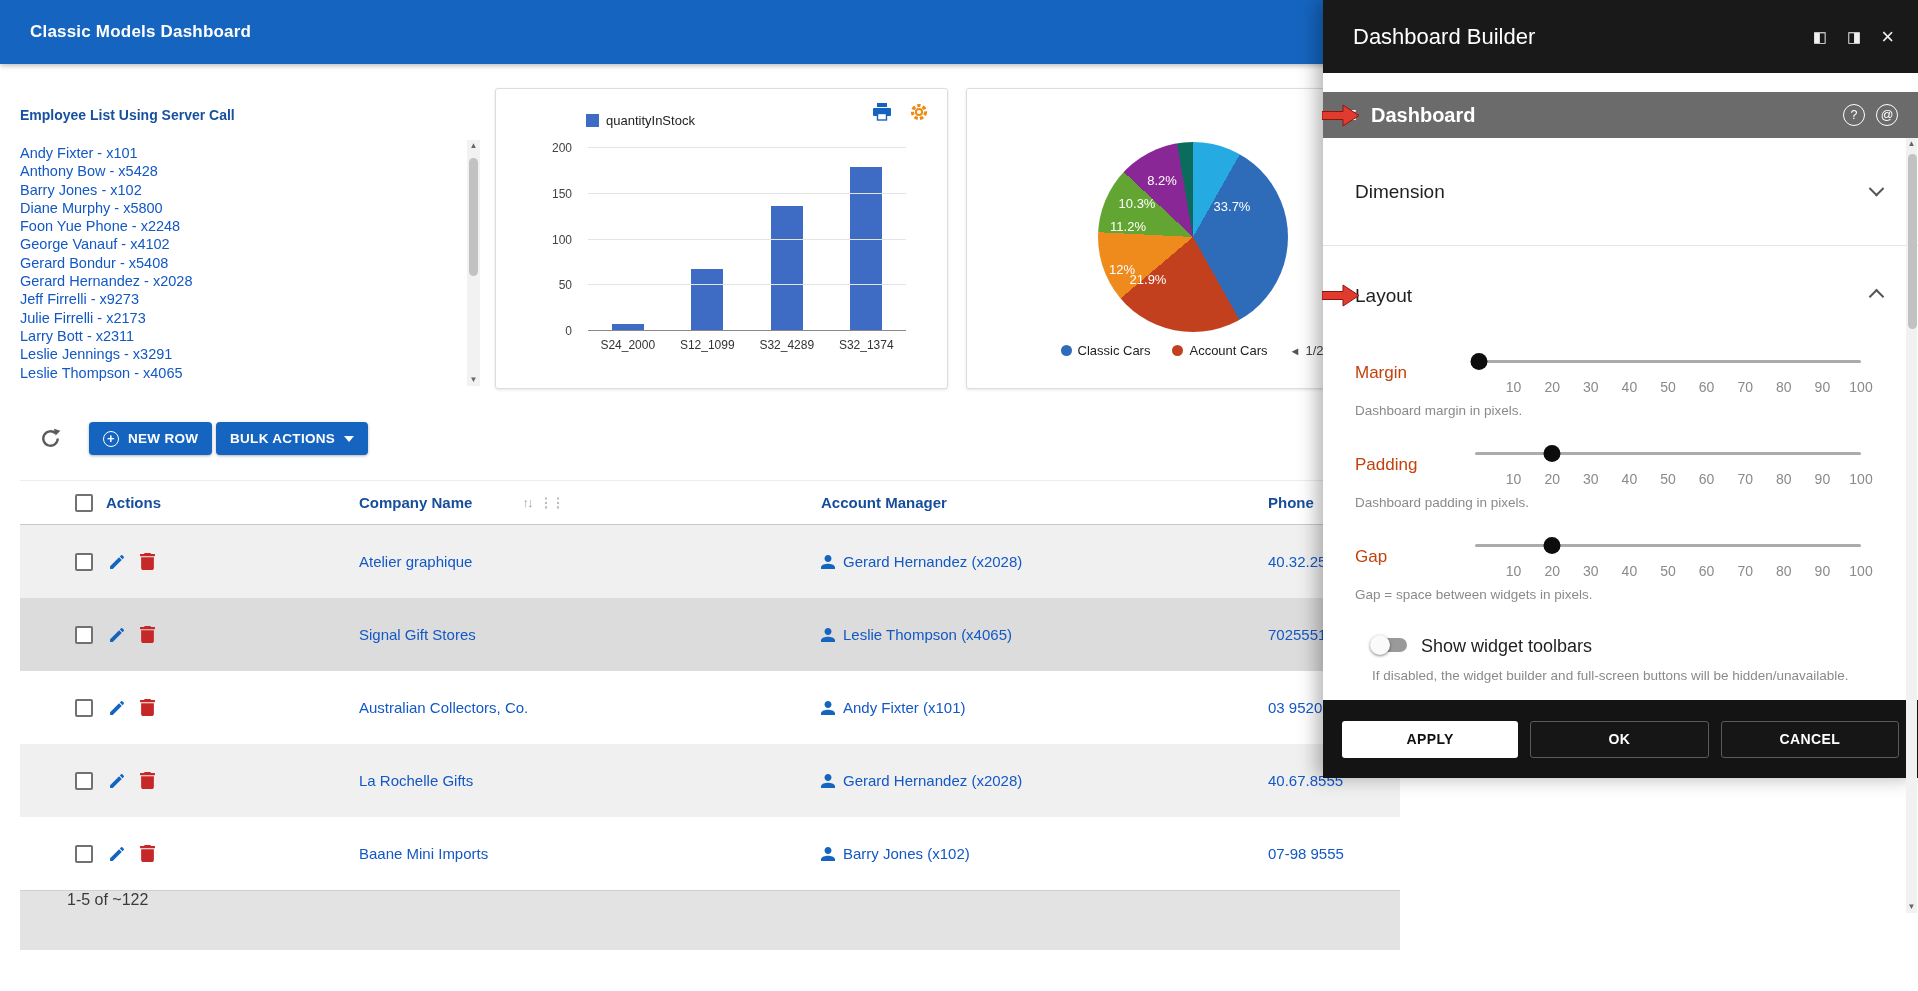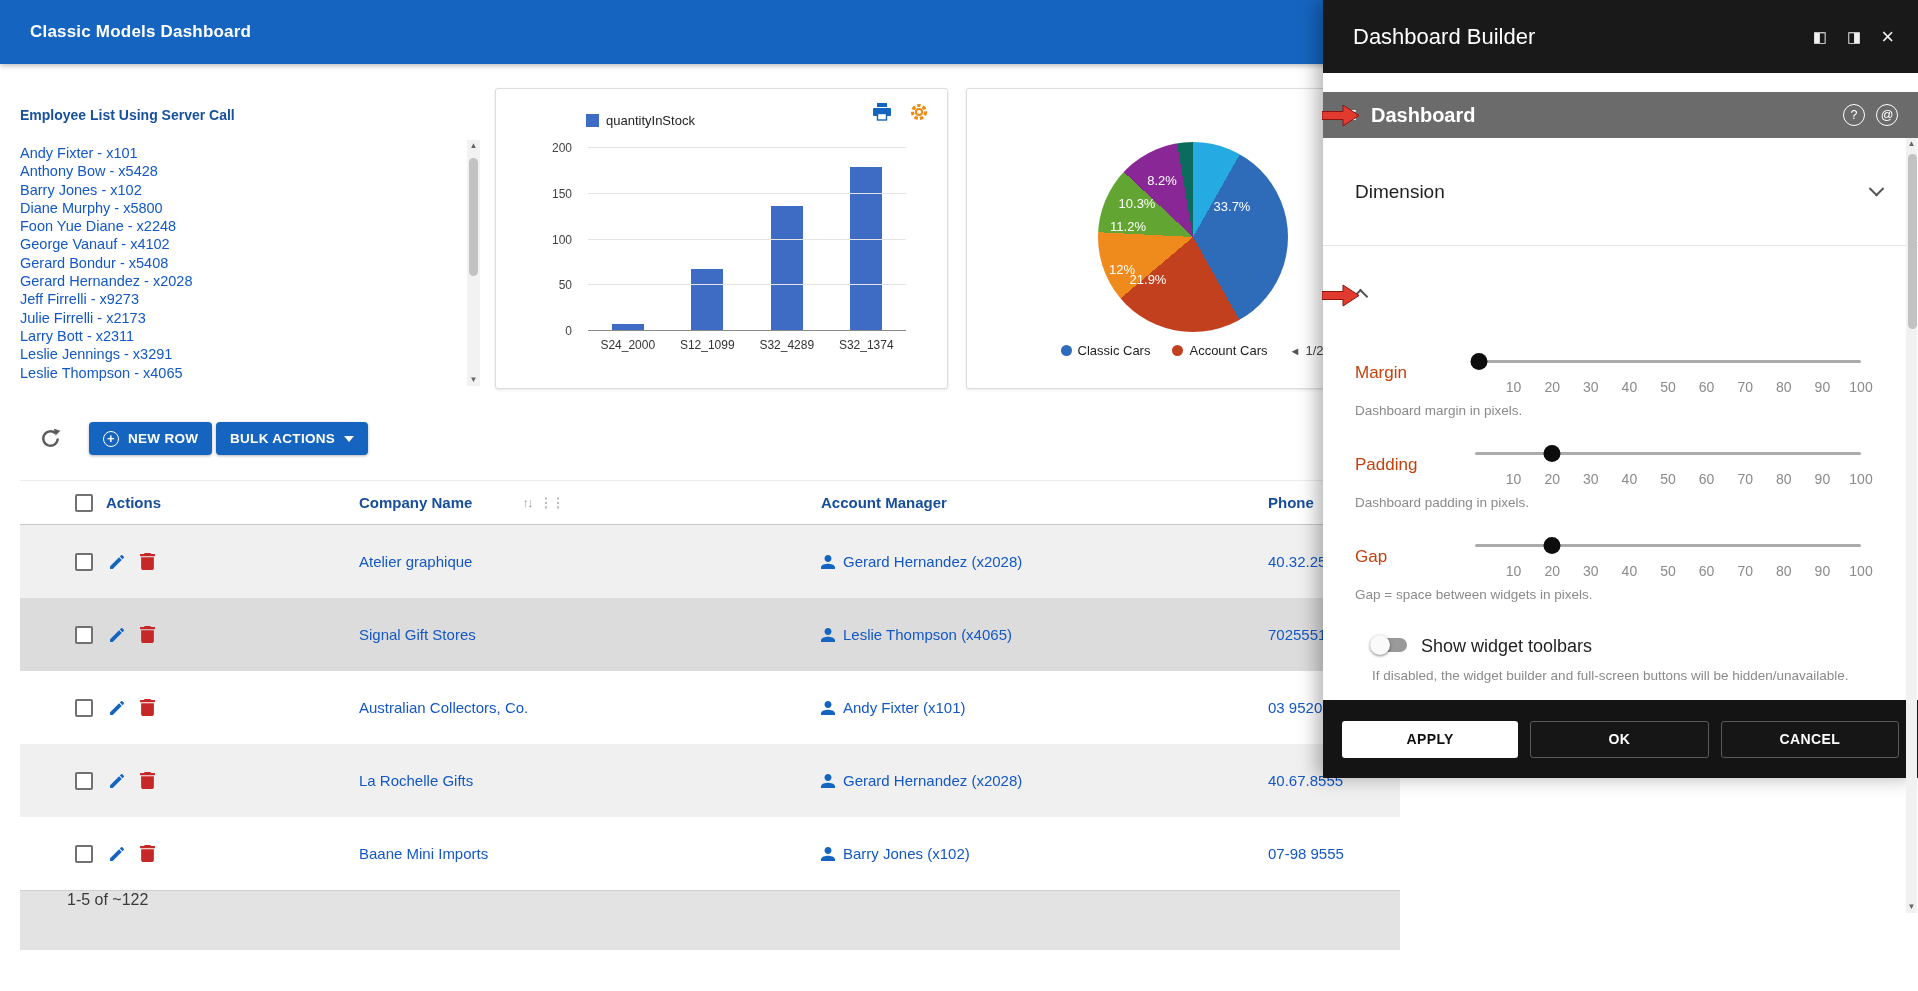--- a/index.html
+++ b/index.html
@@ -134,21 +134,21 @@
     <span class="app-title">Classic Models Dashboard</span>
   </header>
 
   <section class="emp-widget">
     <div class="emp-title">Employee List Using Server Call</div>
     <div class="emp-list">
         <div class="emp-item">Andy Fixter - x101</div>
         <div class="emp-item">Anthony Bow - x5428</div>
         <div class="emp-item">Barry Jones - x102</div>
         <div class="emp-item">Diane Murphy - x5800</div>
-        <div class="emp-item">Foon Yue Diane - x2248</div>
+        <div class="emp-item">Foon Yue Phone - x2248</div>
         <div class="emp-item">George Vanauf - x4102</div>
         <div class="emp-item">Gerard Bondur - x5408</div>
         <div class="emp-item">Gerard Hernandez - x2028</div>
         <div class="emp-item">Jeff Firrelli - x9273</div>
         <div class="emp-item">Julie Firrelli - x2173</div>
         <div class="emp-item">Larry Bott - x2311</div>
         <div class="emp-item">Leslie Jennings - x3291</div>
         <div class="emp-item">Leslie Thompson - x4065</div>
       </div>
     <div class="vscroll emp-scroll">
@@ -456,20 +456,21 @@
       <span class="b-circle-icon">?</span>
       <span class="b-circle-icon">@</span>
     </div>
 
     <div class="b-content">
       <div class="acc-row row-dimension">
         <span class="lbl">Dimension</span>
         <span class="chev"></span>
       </div>
       <div class="acc-row row-layout">
+        <span class="lbl">Layout</span>
         <span class="chev up"></span>
       </div>
 
       <div id="layout-sliders">
           <div class="slider-group">
             <div class="sg-label">Margin</div>
             <div class="sg-area">
               <div class="sg-track"></div>
               <div class="sg-thumb" style="left: 1%;"></div>
               <div class="sg-ticks">

